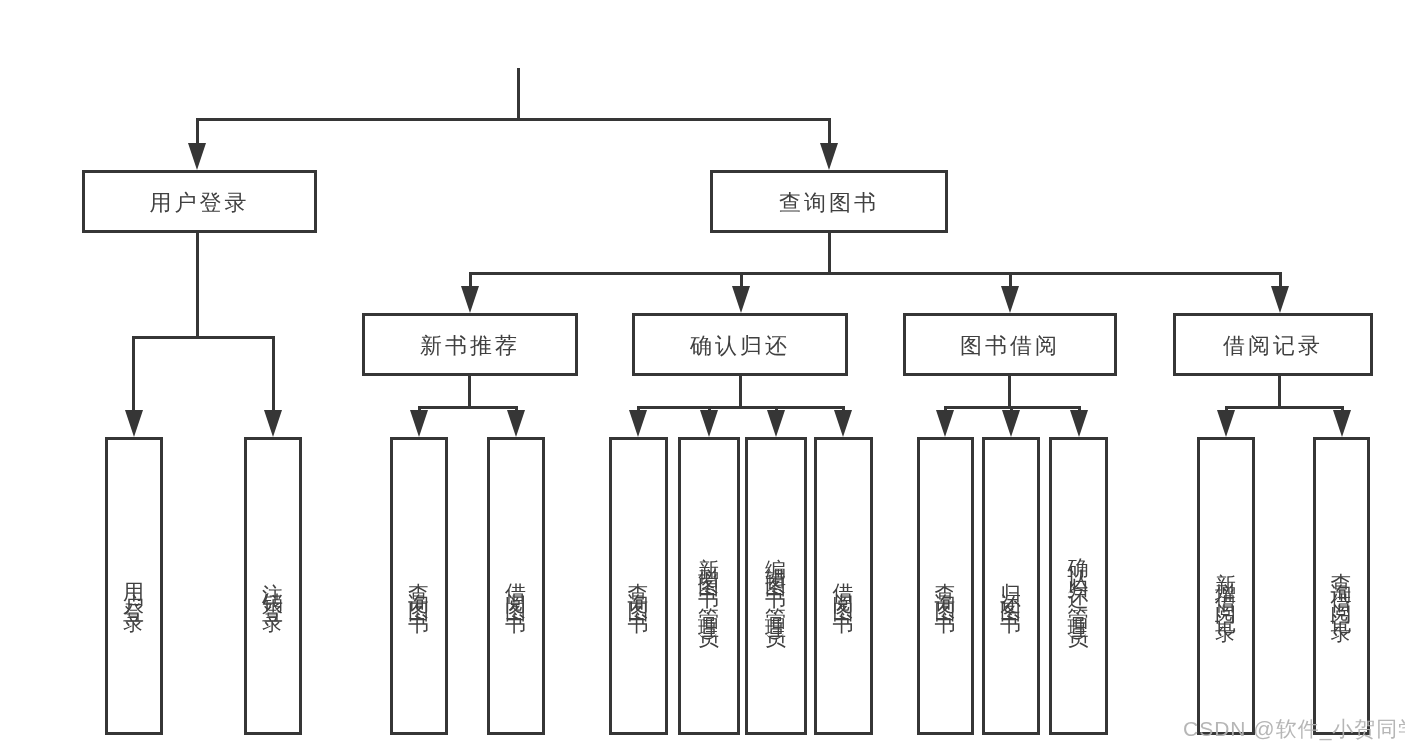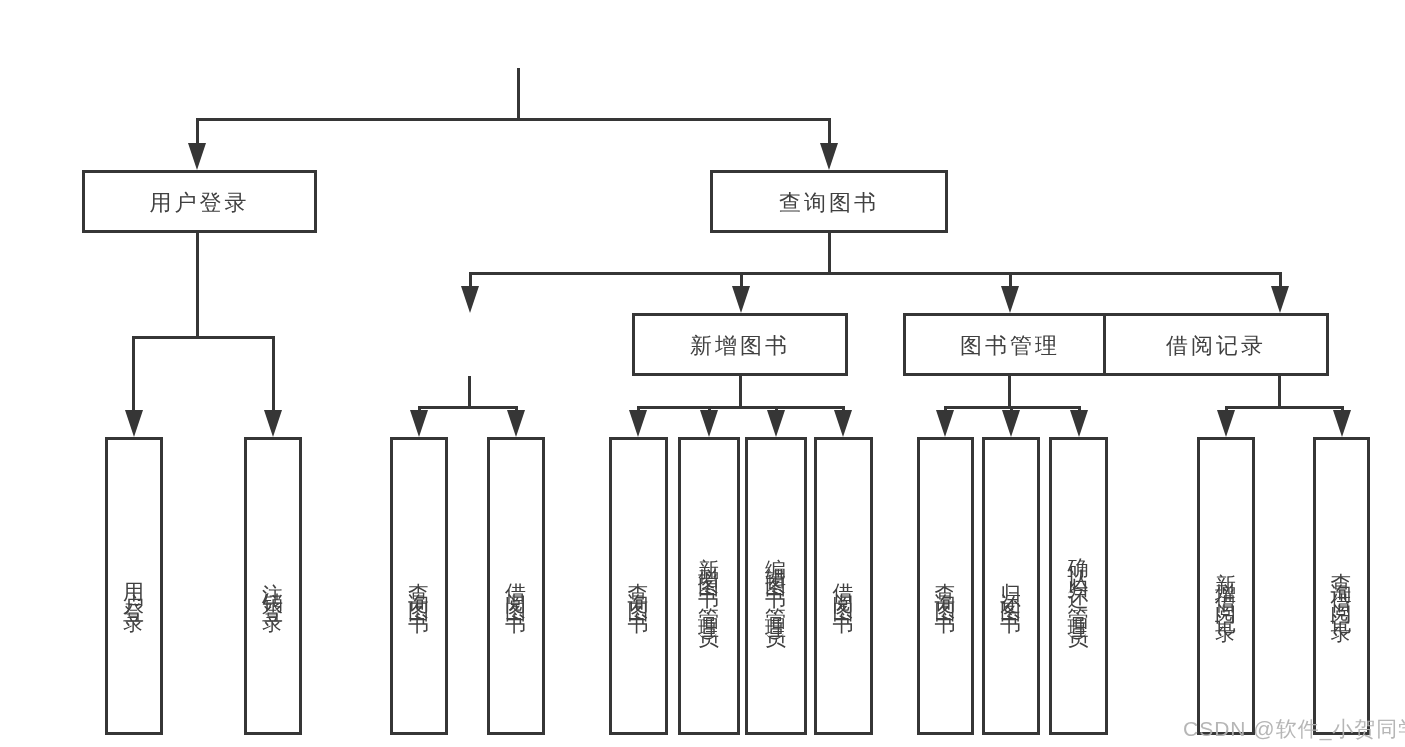--- a/index.html
+++ b/index.html
@@ -81,23 +81,24 @@
   <div class="hline" style="left:469px;top:272px;width:812px"></div>
   <div class="vline" style="left:469px;top:272px;height:18px"></div>
   <div class="arrowhead" style="left:461px;top:286px"></div>
   <div class="vline" style="left:740px;top:272px;height:18px"></div>
   <div class="arrowhead" style="left:732px;top:286px"></div>
   <div class="vline" style="left:1009px;top:272px;height:18px"></div>
   <div class="arrowhead" style="left:1001px;top:286px"></div>
   <div class="vline" style="left:1279px;top:272px;height:18px"></div>
   <div class="arrowhead" style="left:1271px;top:286px"></div>
 
-  <div class="node h" style="left:632px;top:313px;width:216px;height:63px">新增图书</div>
-  <div class="node h" style="left:903px;top:313px;width:214px;height:63px">图书管理</div>
-  <div class="node h" style="left:1103px;top:313px;width:226px;height:63px">借阅记录</div>
+  <div class="node h" style="left:362px;top:313px;width:216px;height:63px">新书推荐</div>
+  <div class="node h" style="left:632px;top:313px;width:216px;height:63px">确认归还</div>
+  <div class="node h" style="left:903px;top:313px;width:214px;height:63px">图书借阅</div>
+  <div class="node h" style="left:1173px;top:313px;width:200px;height:63px">借阅记录</div>
 
   <div class="vline" style="left:468px;top:376px;height:33px"></div>
   <div class="hline" style="left:418px;top:406px;width:100px"></div>
   <div class="vline" style="left:418px;top:406px;height:12px"></div>
   <div class="arrowhead" style="left:410px;top:410px"></div>
   <div class="vline" style="left:515px;top:406px;height:12px"></div>
   <div class="arrowhead" style="left:507px;top:410px"></div>
 
   <div class="vline" style="left:739px;top:376px;height:33px"></div>
   <div class="hline" style="left:637px;top:406px;width:208px"></div>

